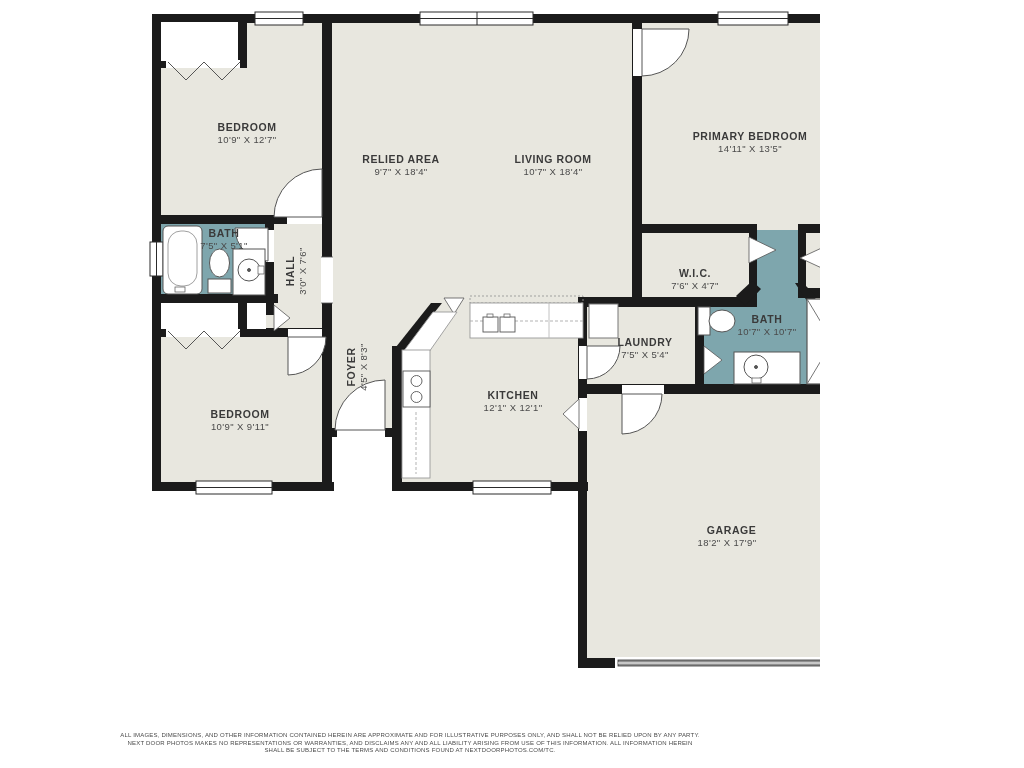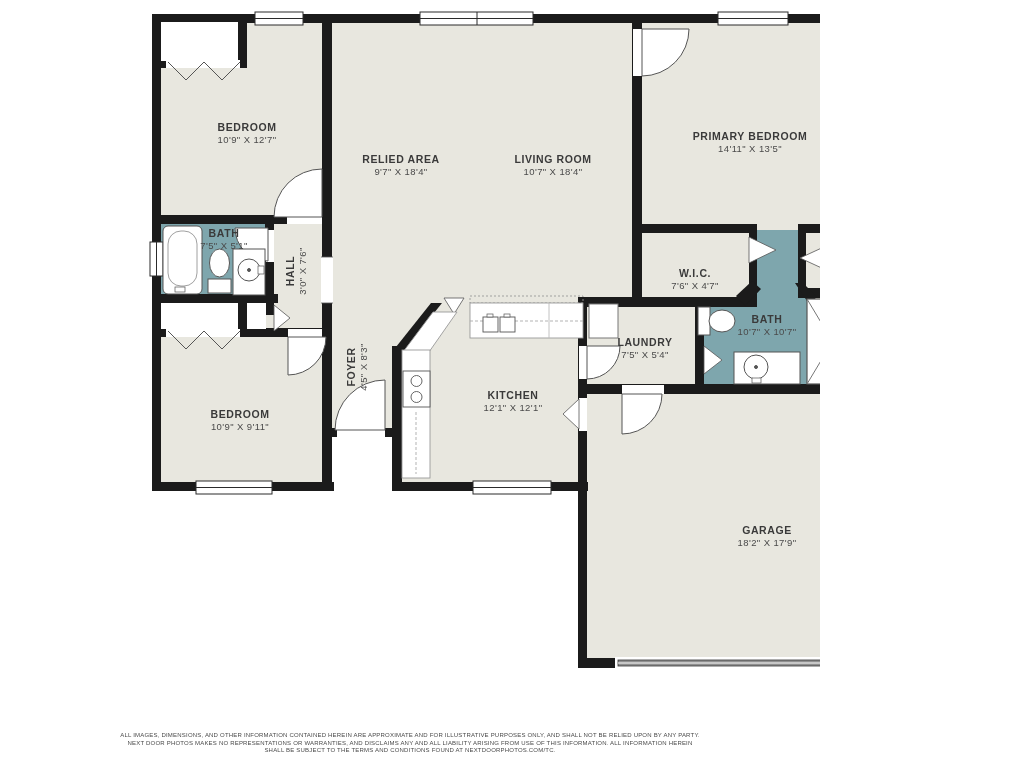--- a/index.html
+++ b/index.html
@@ -281,21 +281,21 @@
     <div class="rdims">12'1" X 12'1"</div>
   </div>
   <div class="room-label rot" style="left:357px;top:367px;">
     <div class="rname">FOYER</div>
     <div class="rdims">4'5" X 8'3"</div>
   </div>
   <div class="room-label" style="left:240px;top:420px;">
     <div class="rname">BEDROOM</div>
     <div class="rdims">10'9" X 9'11"</div>
   </div>
-  <div class="room-label" style="left:767px;top:536px;">
+  <div class="room-label" style="left:727px;top:536px;text-align:right;">
     <div class="rname">GARAGE</div>
     <div class="rdims">18'2" X 17'9"</div>
   </div>
 
   <div class="disclaimer">
     <div>ALL IMAGES, DIMENSIONS, AND OTHER INFORMATION CONTAINED HEREIN ARE APPROXIMATE AND FOR ILLUSTRATIVE PURPOSES ONLY, AND SHALL NOT BE RELIED UPON BY ANY PARTY.</div>
     <div>NEXT DOOR PHOTOS MAKES NO REPRESENTATIONS OR WARRANTIES, AND DISCLAIMS ANY AND ALL LIABILITY ARISING FROM USE OF THIS INFORMATION. ALL INFORMATION HEREIN</div>
     <div>SHALL BE SUBJECT TO THE TERMS AND CONDITIONS FOUND AT NEXTDOORPHOTOS.COM/TC.</div>
   </div>
 

